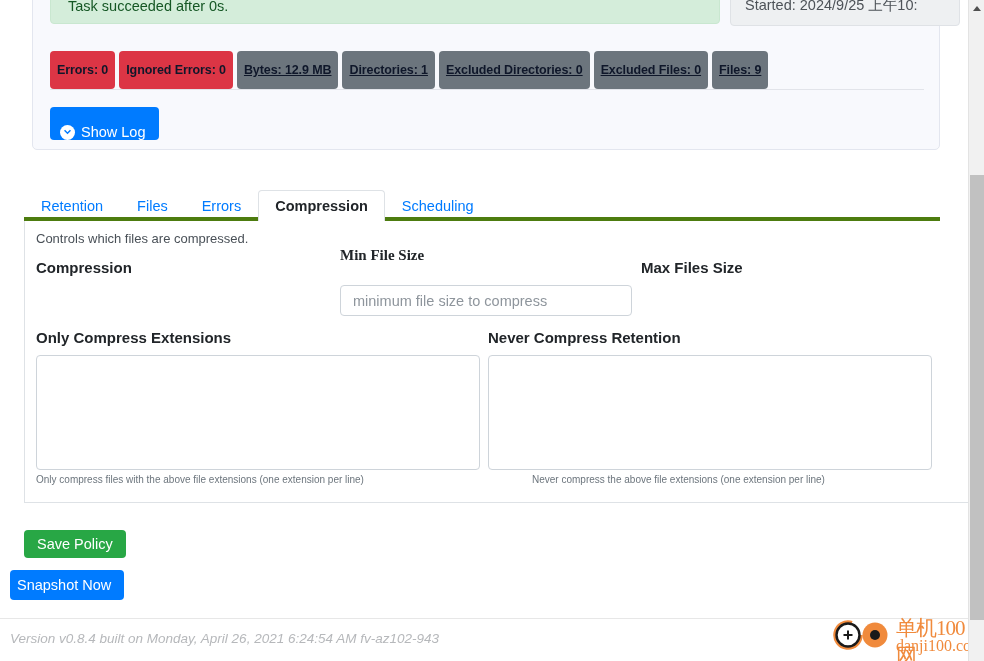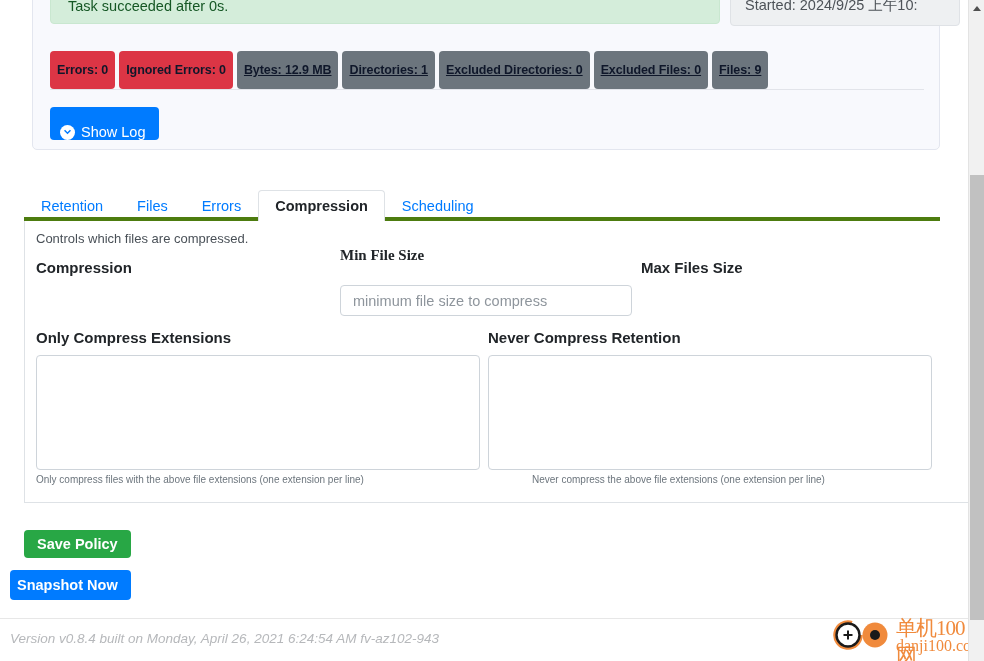--- a/index.html
+++ b/index.html
@@ -258,21 +258,20 @@
   }
   .btn {
     position: absolute;
     border: none;
     border-radius: 4px;
     color: #fff;
     font-family: "Liberation Sans", sans-serif;
     font-size: 14.5px;
     cursor: pointer;
     padding: 0 13px;
-    font-weight: bold;
   }
   .btn-save {
     left: 24px;
     top: 530px;
     height: 28px;
     background: #28a745;
   }
   .btn-snapshot {
     left: 10px;
     top: 570px;

